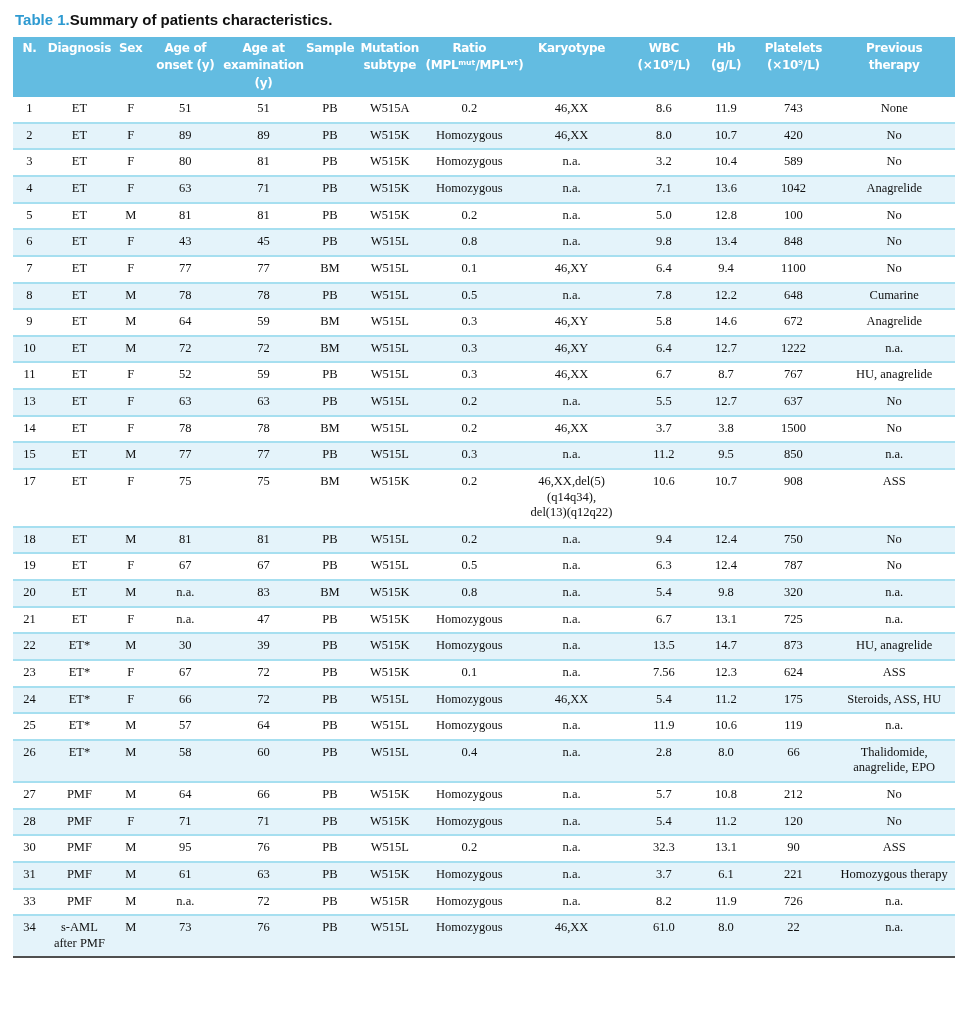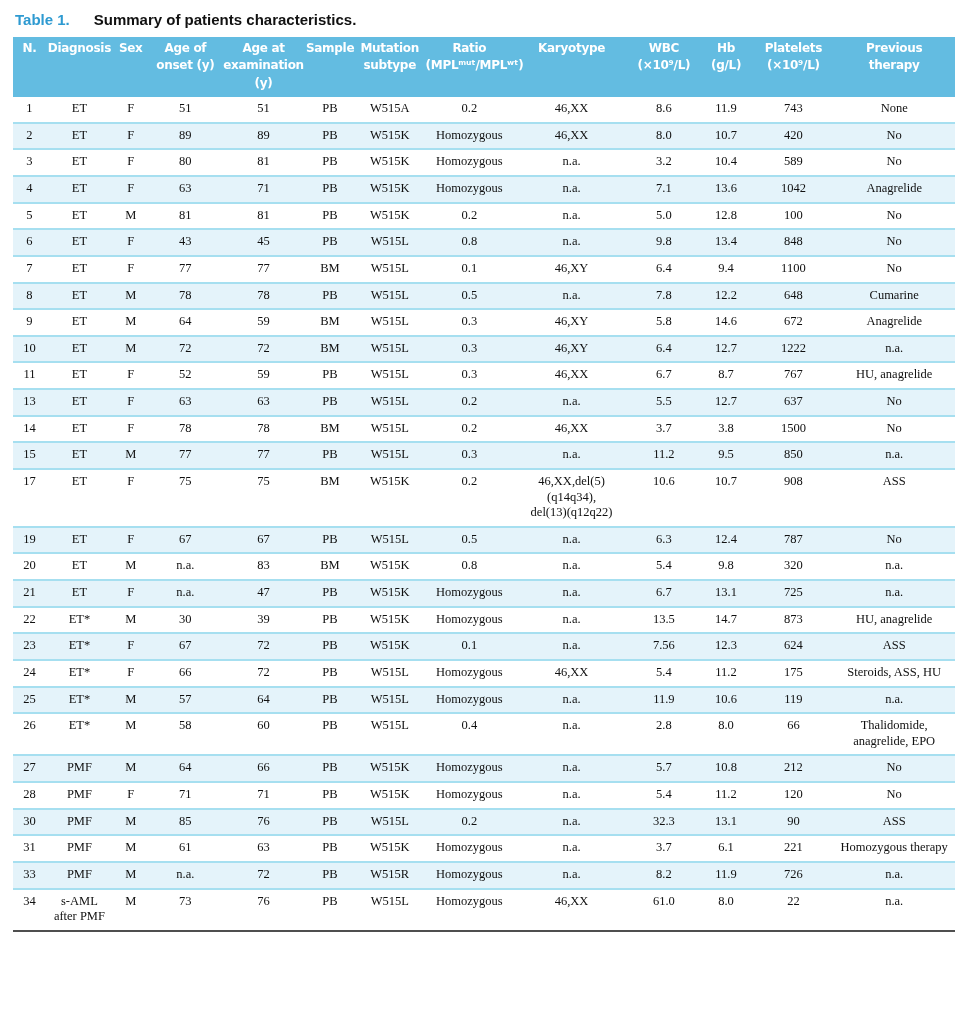--- a/index.html
+++ b/index.html
@@ -12,21 +12,21 @@
   }
   .page { padding: 6px 13px 0 13px; }
 
   .caption {
     font-family: "Liberation Sans", sans-serif;
     font-weight: bold;
     font-size: 15px;
     padding: 5px 0 9px 2px;
     color: #111111;
   }
-  .caption .caption-label { color: var(--title-accent, #2e9ad1); margin-right: 24px; }
+  .caption .caption-label { color: var(--title-accent, #2e9ad1); margin-right: 0; }
 
   table.patients {
     width: 100%;
     border-collapse: collapse;
     table-layout: fixed;
   }
   thead th {
     background: var(--header-bg, #63bce1);
     color: var(--header-text, #ffffff);
     font-family: "DejaVu Sans", "Liberation Sans", sans-serif;
@@ -322,20 +322,35 @@
           <td>W515K</td>
           <td>0.2</td>
           <td>46,XX,del(5)(q14q34),
 del(13)(q12q22)</td>
           <td>10.6</td>
           <td>10.7</td>
           <td>908</td>
           <td>ASS</td>
         </tr>
         <tr>
+          <td>18</td>
+          <td>ET</td>
+          <td>M</td>
+          <td>81</td>
+          <td>81</td>
+          <td>PB</td>
+          <td>W515L</td>
+          <td>0.2</td>
+          <td>n.a.</td>
+          <td>9.4</td>
+          <td>12.4</td>
+          <td>750</td>
+          <td>No</td>
+        </tr>
+        <tr>
           <td>19</td>
           <td>ET</td>
           <td>F</td>
           <td>67</td>
           <td>67</td>
           <td>PB</td>
           <td>W515L</td>
           <td>0.5</td>
           <td>n.a.</td>
           <td>6.3</td>
@@ -476,21 +491,21 @@
           <td>n.a.</td>
           <td>5.4</td>
           <td>11.2</td>
           <td>120</td>
           <td>No</td>
         </tr>
         <tr>
           <td>30</td>
           <td>PMF</td>
           <td>M</td>
-          <td>85</td>
+          <td>95</td>
           <td>76</td>
           <td>PB</td>
           <td>W515L</td>
           <td>0.2</td>
           <td>n.a.</td>
           <td>32.3</td>
           <td>13.1</td>
           <td>90</td>
           <td>ASS</td>
         </tr>

